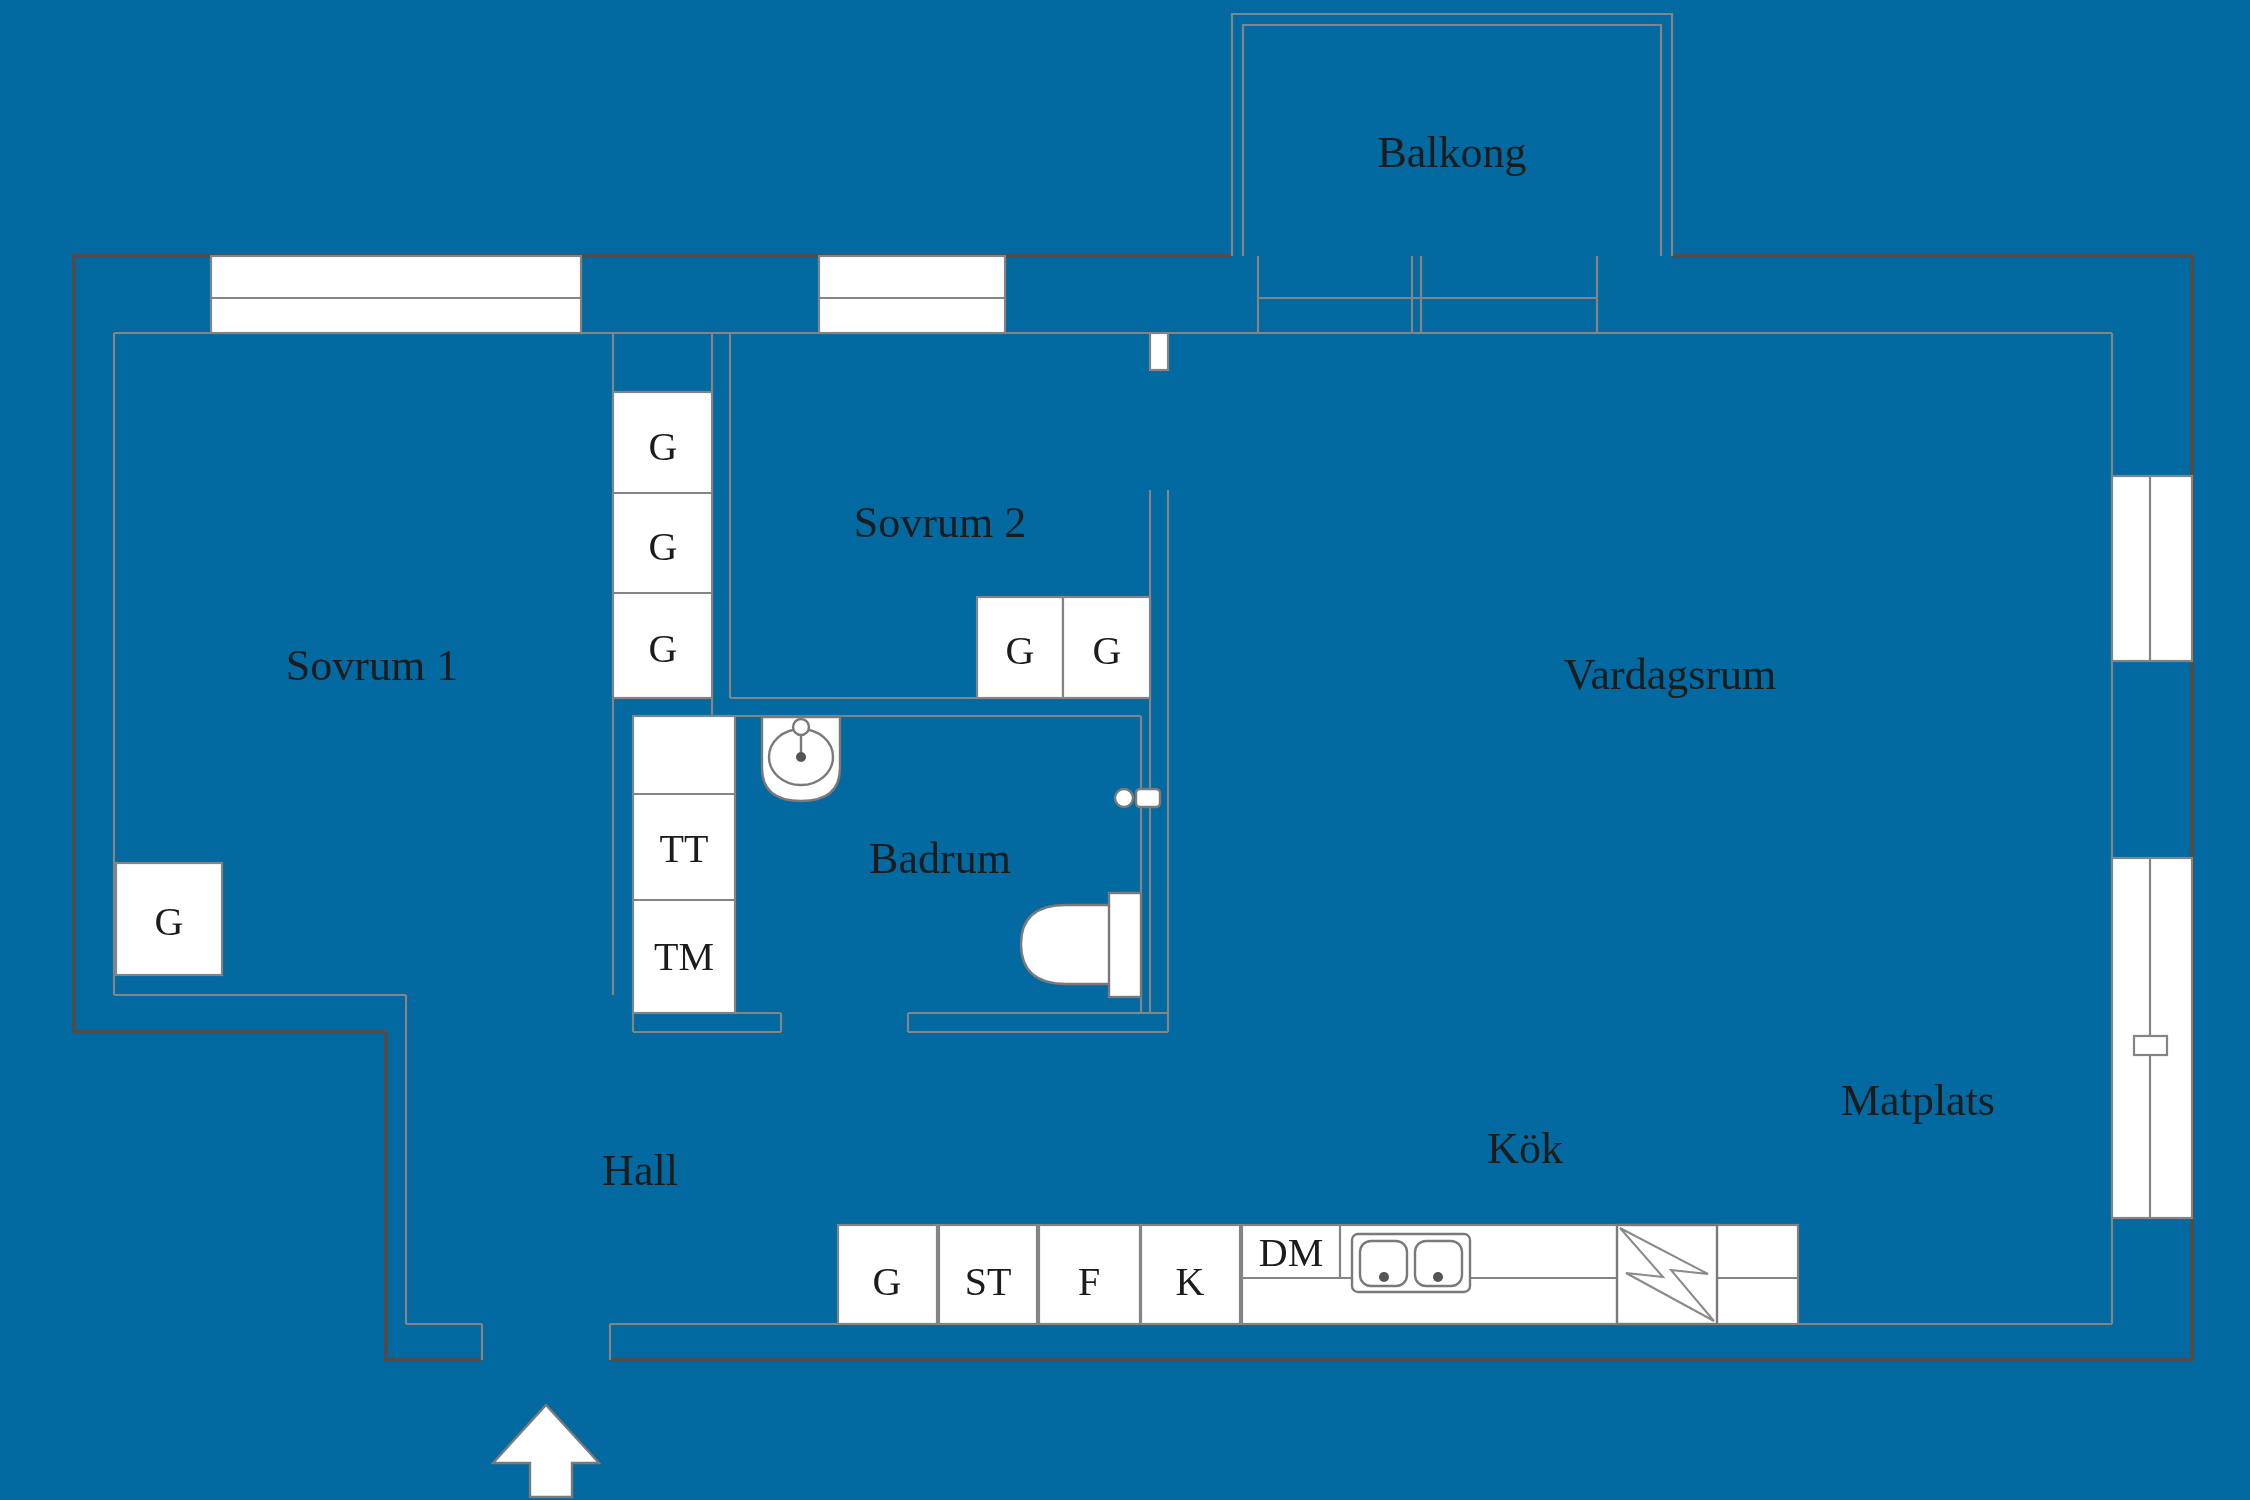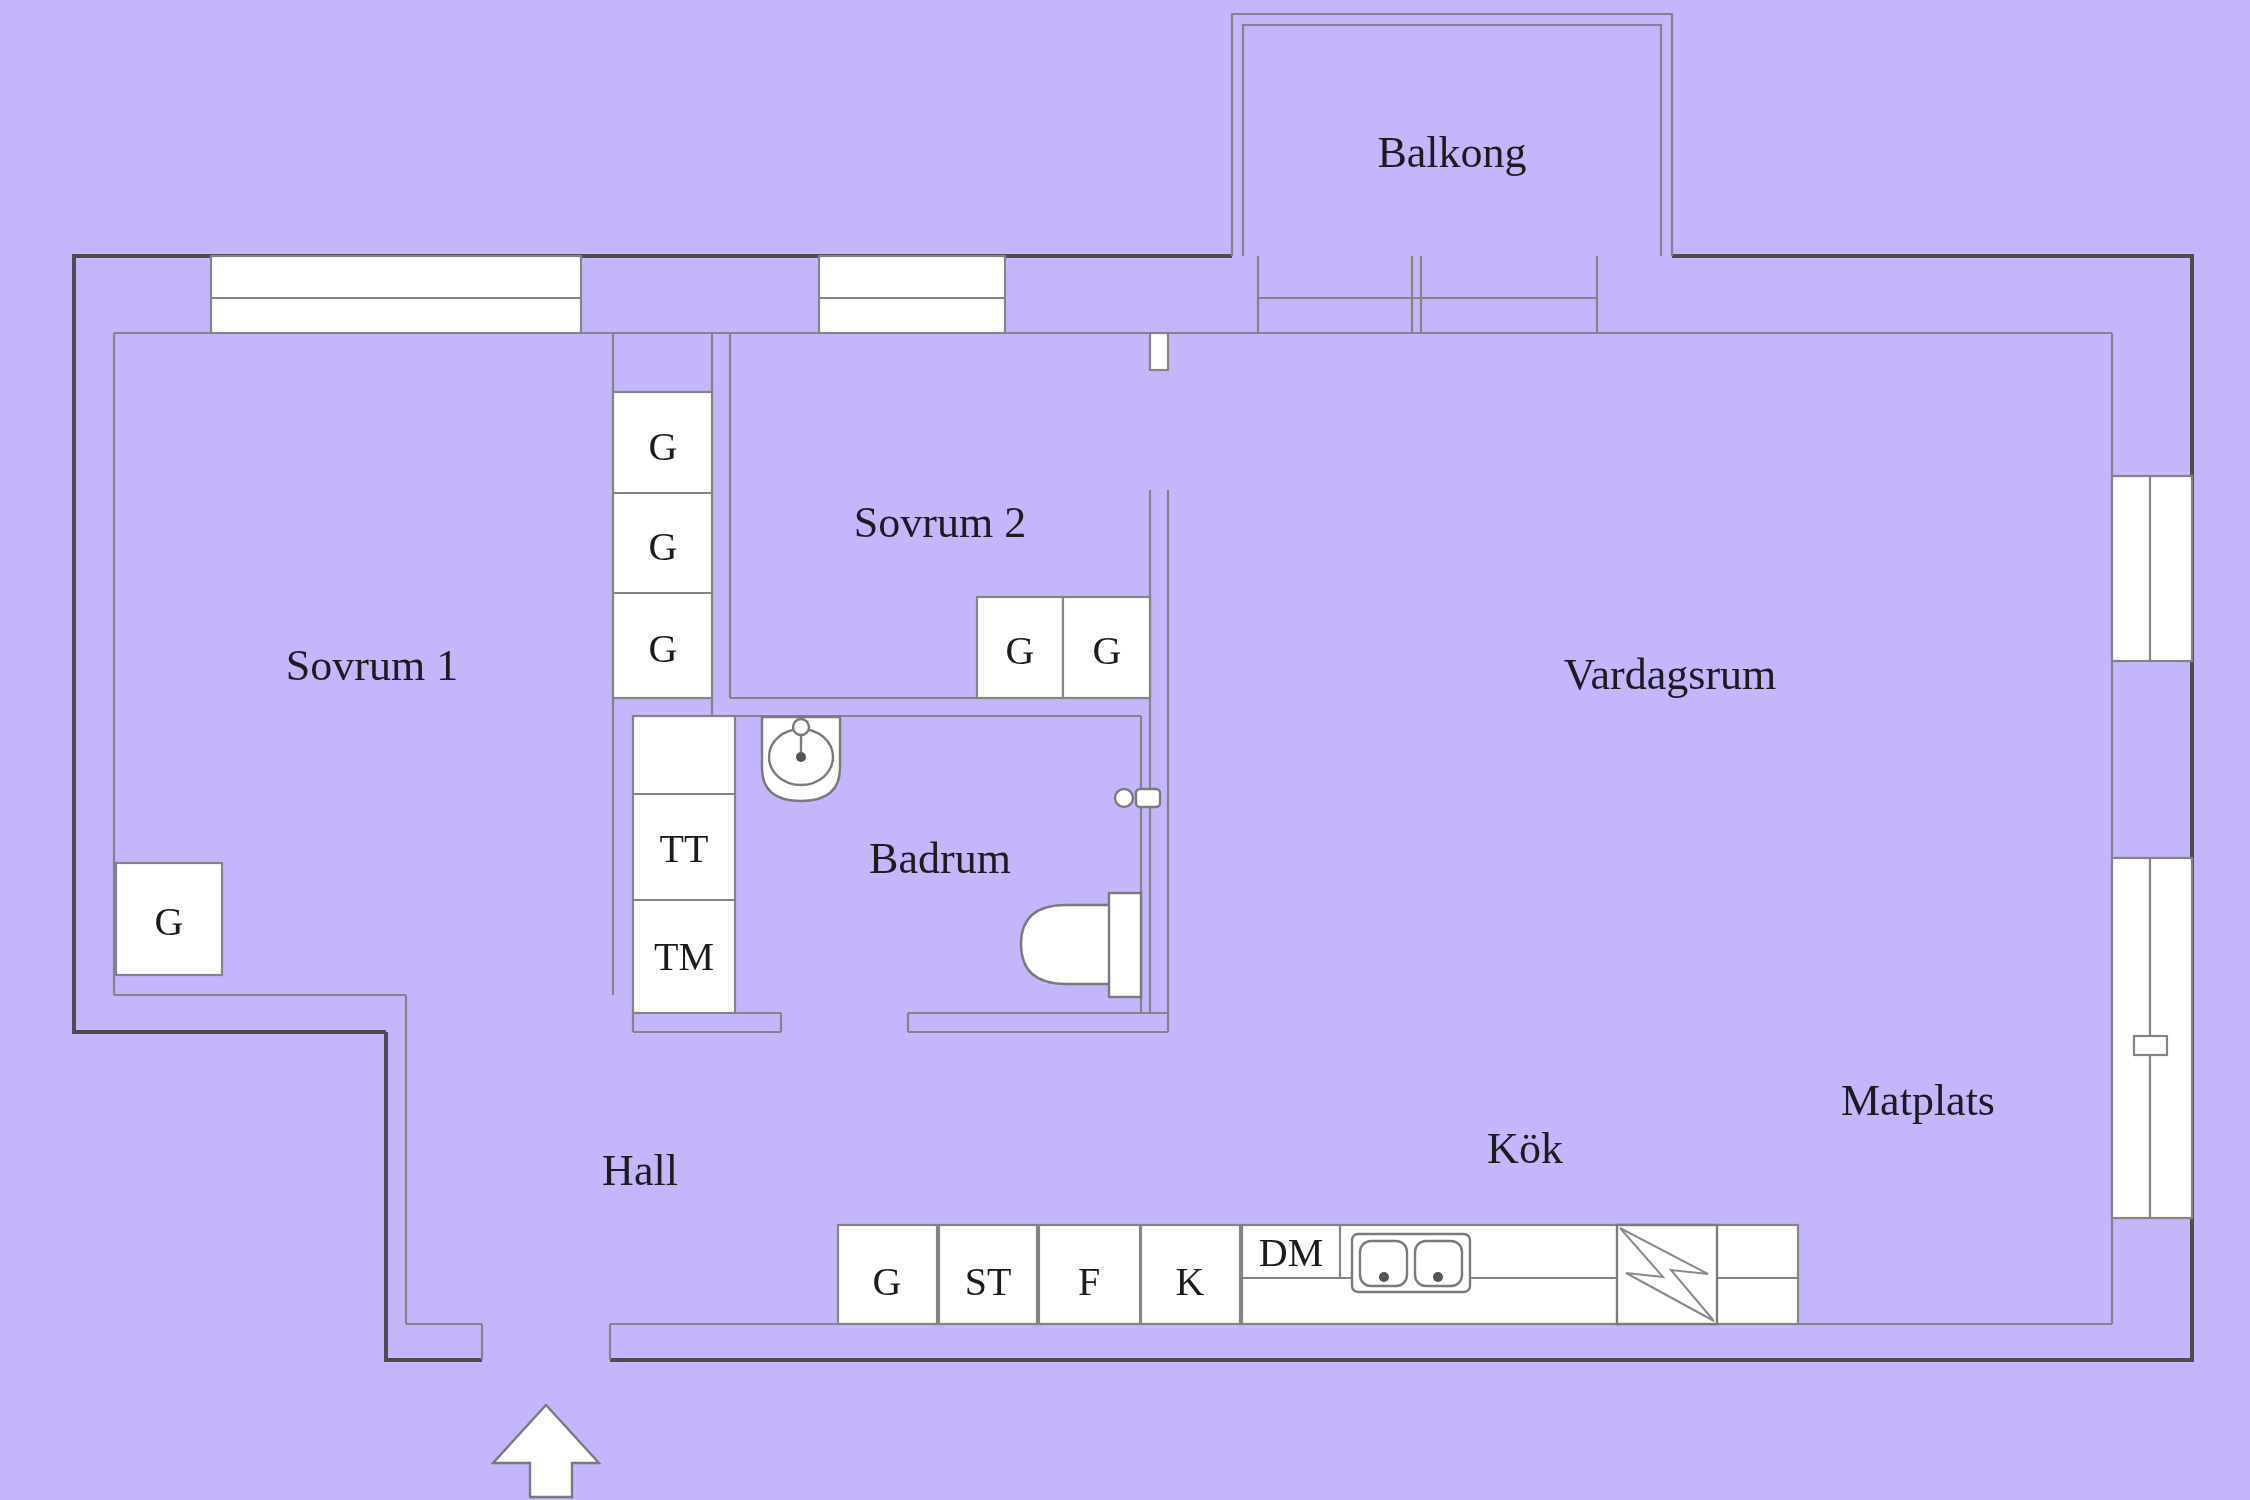--- a/index.html
+++ b/index.html
@@ -1,17 +1,17 @@
 <!DOCTYPE html>
 <html><head>
 <meta charset="utf-8">
 <style>
   html,body{margin:0;padding:0;background:#ffffff;}
   body{font-family:"Liberation Serif","DejaVu Serif",serif;}
-  .plan-wrap{width:2250px;height:1500px;position:relative;background:#c4b5fd;overflow:hidden;text-align:right;}
+  .plan-wrap{width:2250px;height:1500px;position:relative;background:#0369a1;overflow:hidden;text-align:right;}
   svg{display:block;}
   text{fill:#1c1c1c;}
   .room-label{font-size:44px;}
   .small-label{font-size:40px;}
   .thin{stroke:#848484;stroke-width:2.2;fill:none;}
   .thin-f{stroke:#848484;stroke-width:2.2;fill:#ffffff;}
   .outer{stroke:#4d4d4d;stroke-width:4;fill:none;}
   .fix{stroke:#7a7a7a;stroke-width:2.4;fill:#ffffff;}
 </style>
 </head>

